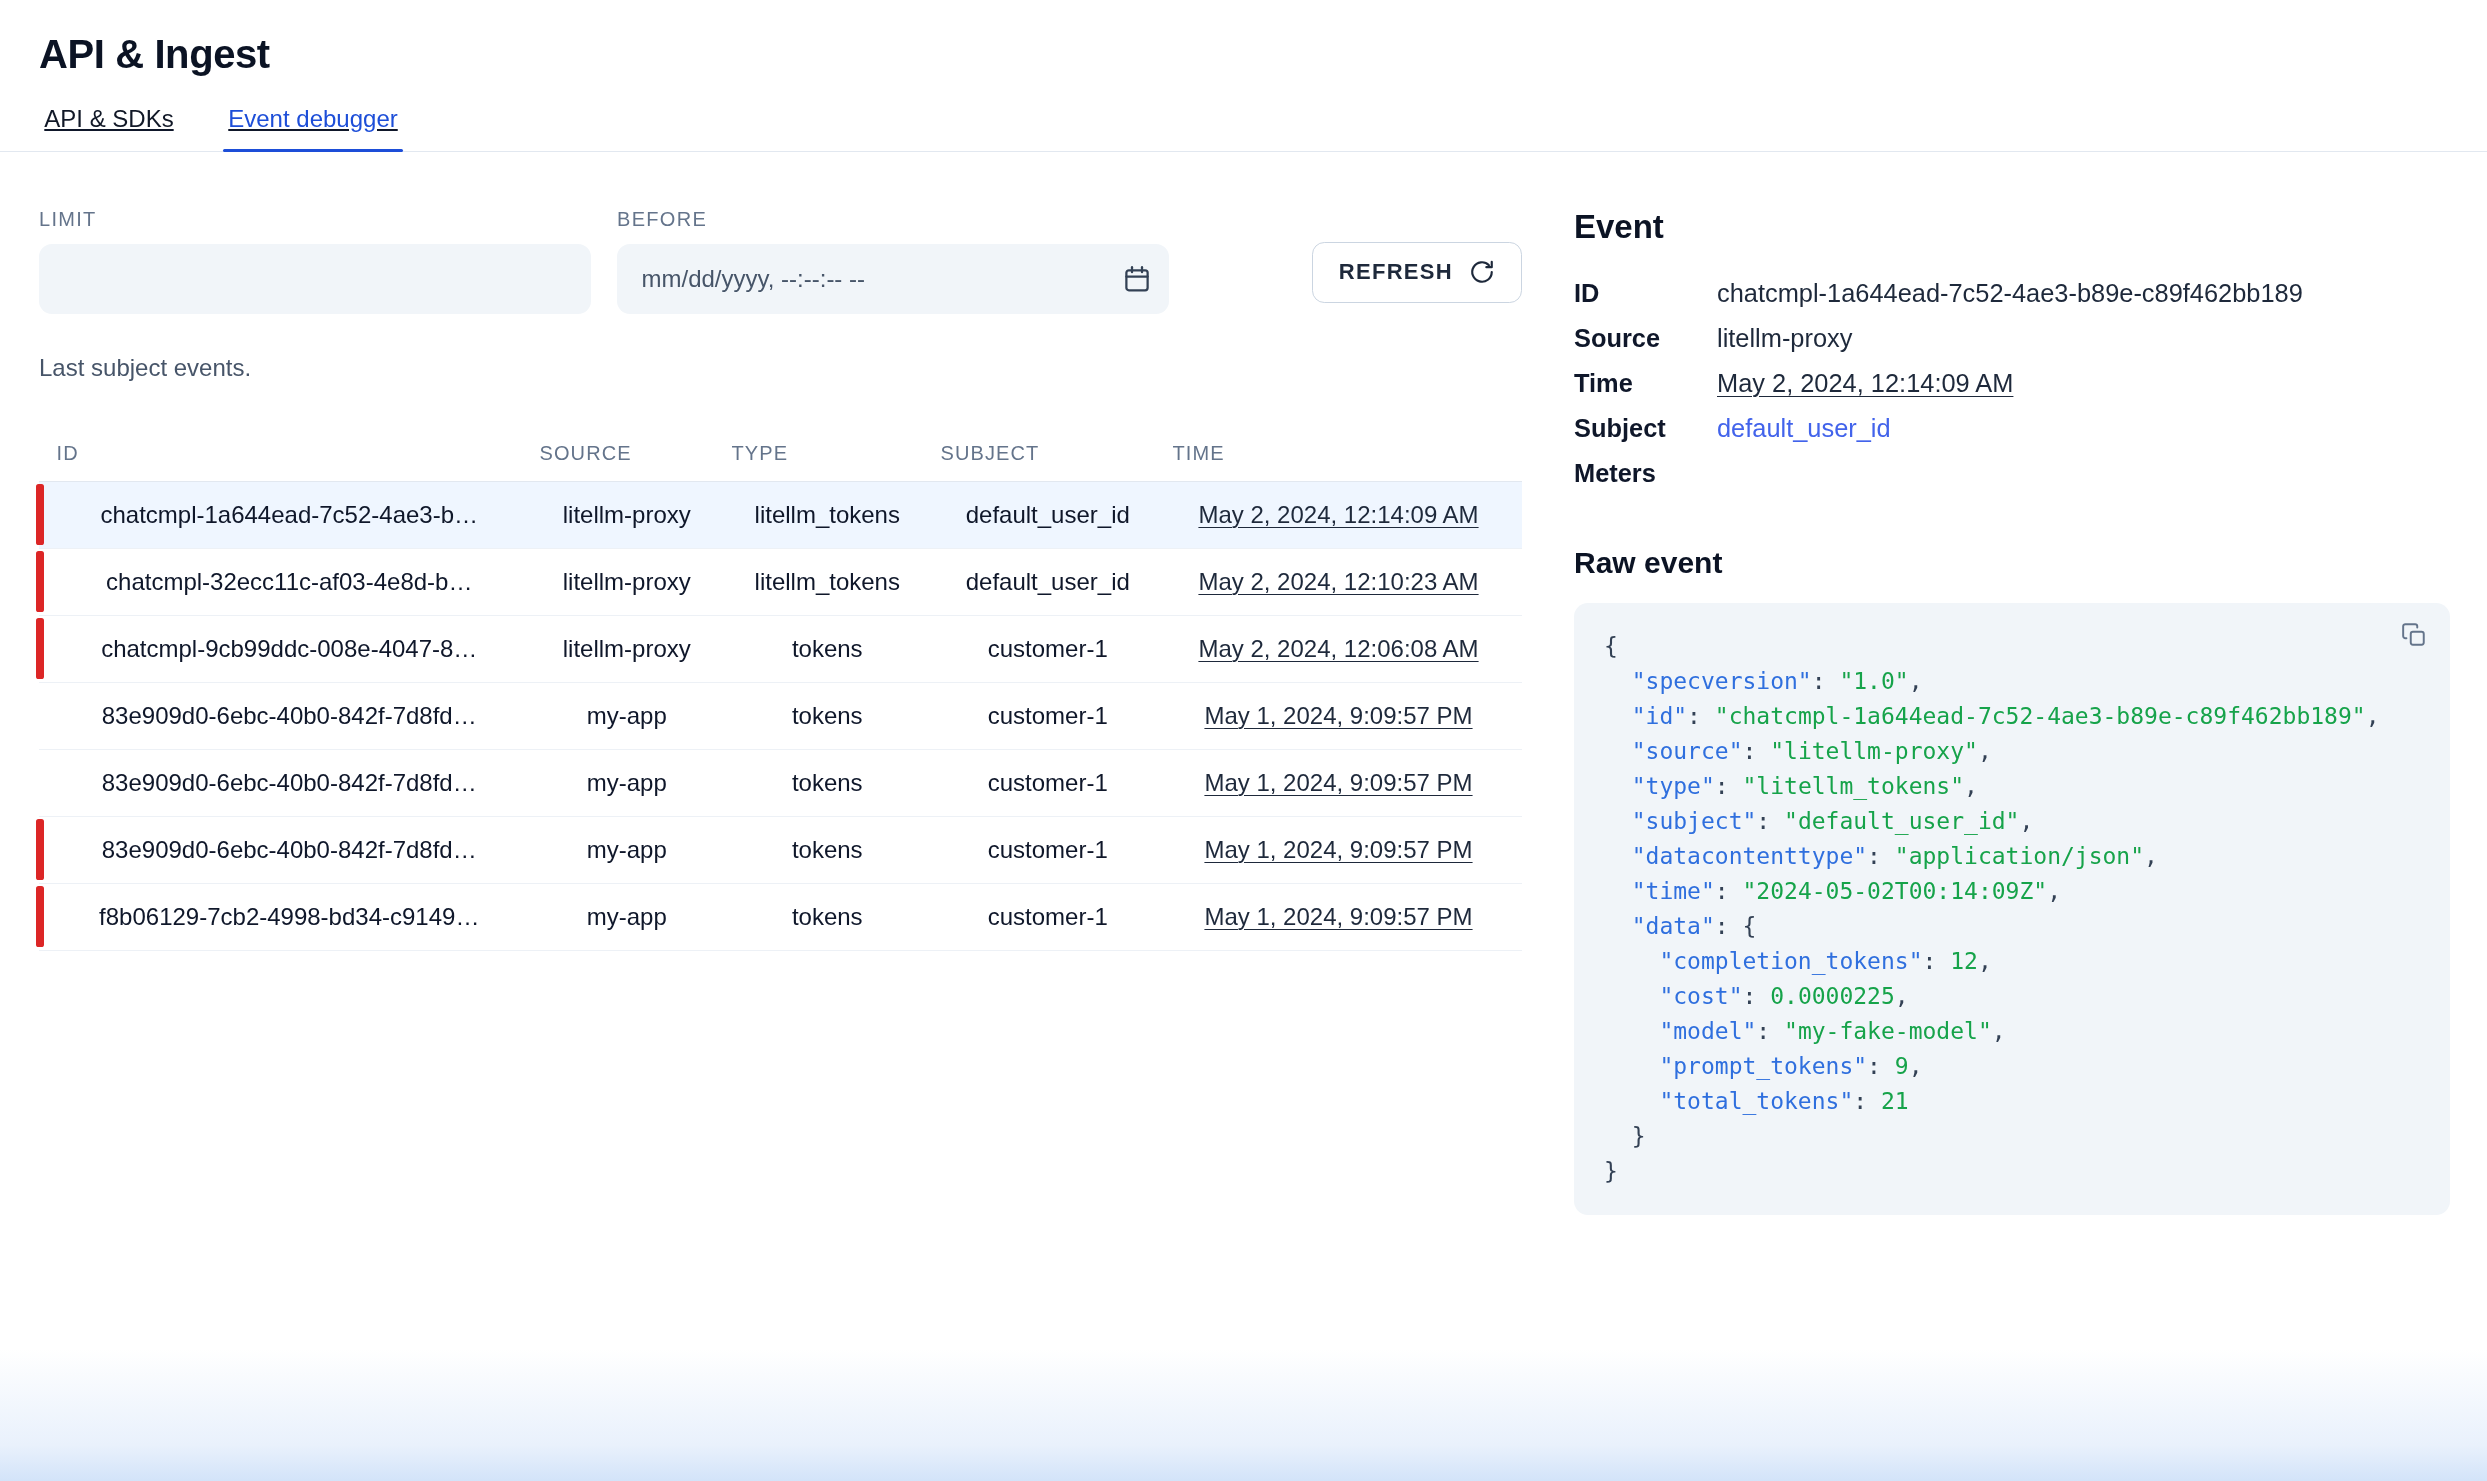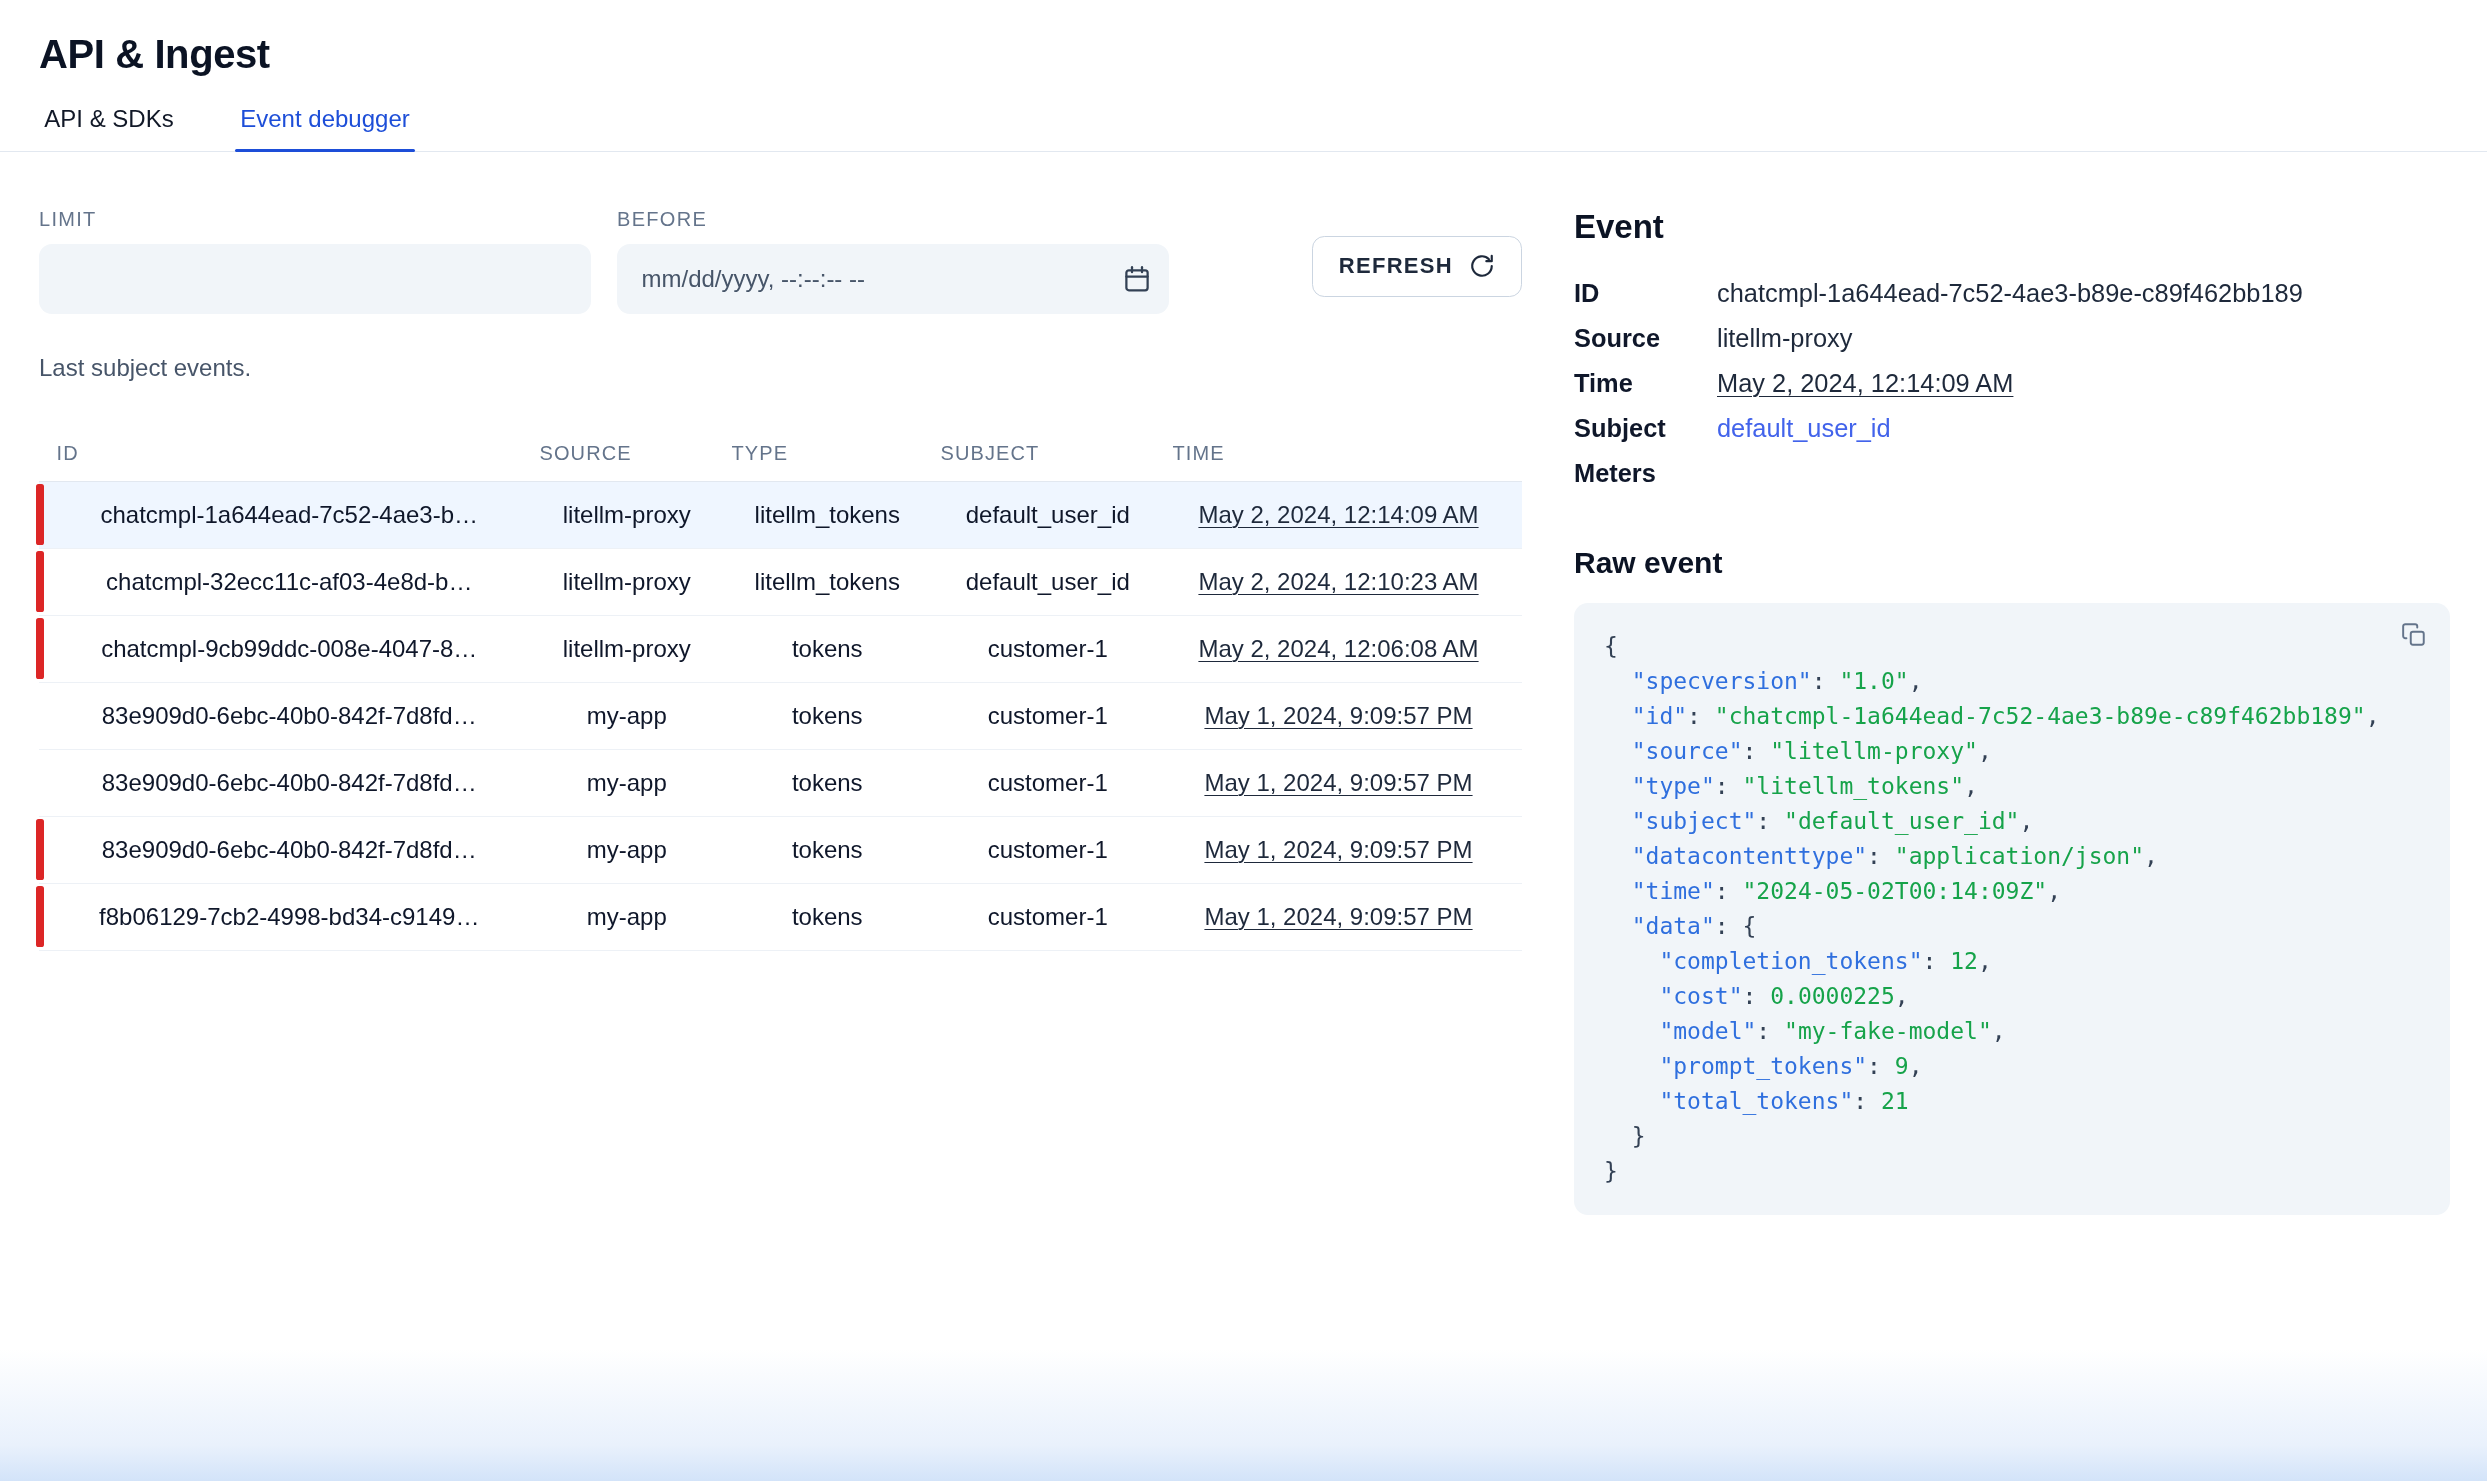--- a/index.html
+++ b/index.html
@@ -6,38 +6,38 @@
   html,body { width:2487px; height:1482px; }
   body {
     font-family: "Liberation Sans", "DejaVu Sans", sans-serif;
     color:#0f172a;
     background: linear-gradient(180deg, #ffffff 0%, #ffffff 91%, #e9f1fc 97.5%, #d2e3f9 100%);
     overflow:hidden;
     font-size:24px;
   }
   .header { padding:32px 39px 0; }
   .page-title { font-size:40px; font-weight:700; color:#0b1324; letter-spacing:-0.4px; }
-  .tabs-bar { margin-top:28px; padding:0 39px; border-bottom:1.8px solid #e2e8f0; display:flex; gap:56px; }
+  .tabs-bar { margin-top:28px; padding:0 39px; border-bottom:1.8px solid #e2e8f0; display:flex; gap:44px;text-decoration:underline; }
   .tab { padding:0 5.3px 17.5px; font-size:24px; color:#111827; cursor:pointer; position:relative; }
   .tab.active { color:var(--accent,#1d4ed8); font-weight:500; }
   .tab.active::after { content:""; position:absolute; left:0; right:0; bottom:-1.8px; height:3.5px; background:var(--accent,#1d4ed8); border-radius:1.8px; }
 
   .main { display:flex; padding:56px 39px 0; align-items:flex-start; }
   .left-col { width:1483px; flex:none; }
   .right-col { width:876px; flex:none; margin-left:52px; }
 
   .filters { display:flex; align-items:flex-end; }
   .fgroup { width:552px; margin-right:26px; }
   .flabel { font-size:20px; font-weight:500; letter-spacing:1.3px; color:#64748b; margin-bottom:13px; }
   .finput { position:relative; height:70px; background:#f1f5f9; border-radius:13px; }
   .finput input { width:100%; height:100%; border:none; outline:none; background:transparent;
     font-family:inherit; font-size:24px; color:#334155; padding:0 70px 0 24.5px; border-radius:13px; }
   .finput input::placeholder { color:#475569; opacity:1; }
   .icon-btn { position:absolute; right:17.5px; top:50%; transform:translateY(-50%); background:none; border:none; cursor:pointer; line-height:0; }
-  .refresh-btn { margin-left:auto; margin-bottom:17px; height:61px; padding:0 26px; background:#ffffff;
+  .refresh-btn { margin-left:auto; margin-bottom:11px; height:61px; padding:0 26px; background:#ffffff;
     border:1.8px solid #cbd5e1; border-radius:12.3px; display:flex; align-items:center; gap:16px;
     font-family:inherit; font-size:22px; font-weight:600; letter-spacing:1.3px; color:#1e293b; cursor:pointer; }
 
   .caption { margin-top:40px; font-size:24px; color:#475569; }
 
   .etable { margin-top:44px; }
   .thead, .trow { display:grid; grid-template-columns:483px 192px 209px 232px 1fr; padding-left:17.5px; align-items:center; }
   .thead { height:56px; border-bottom:1.8px solid #e2e8f0; color:#64748b; font-size:20px; font-weight:500; letter-spacing:1.1px; }
   .trow { height:67px; border-bottom:1.8px solid #edf1f6; position:relative; font-size:24px; color:#0f172a; cursor:pointer;text-align:center; }
   .trow.selected { background:var(--selected,#eff6ff); }

